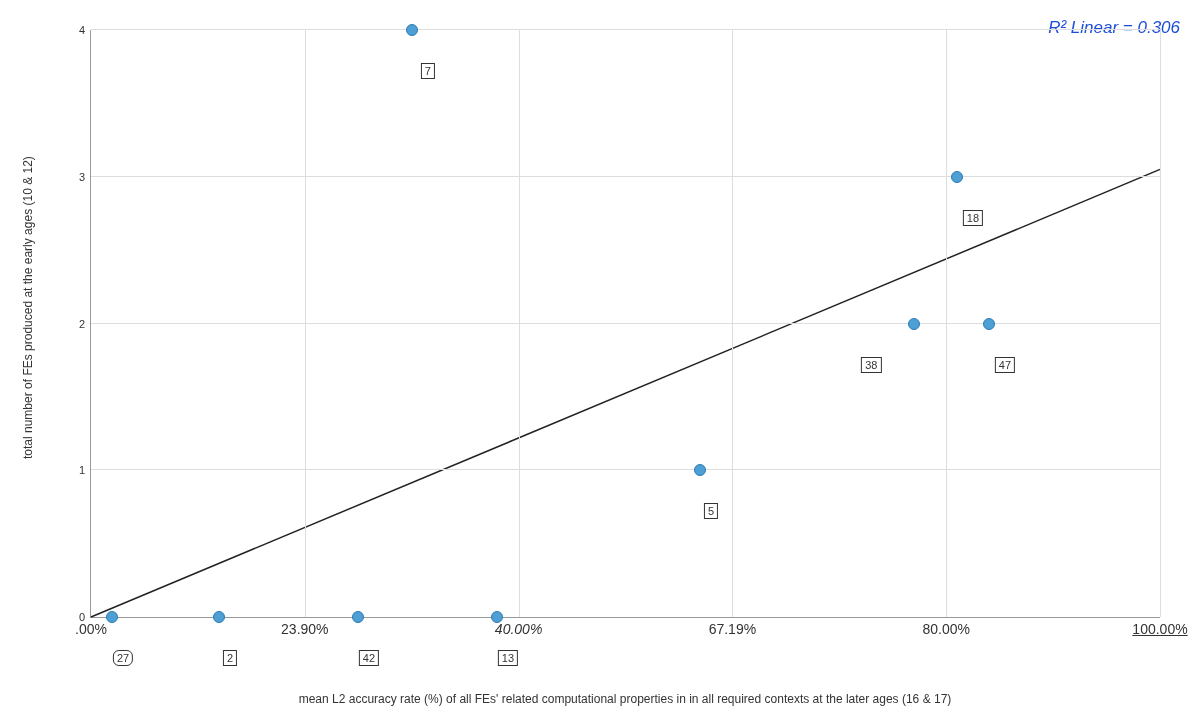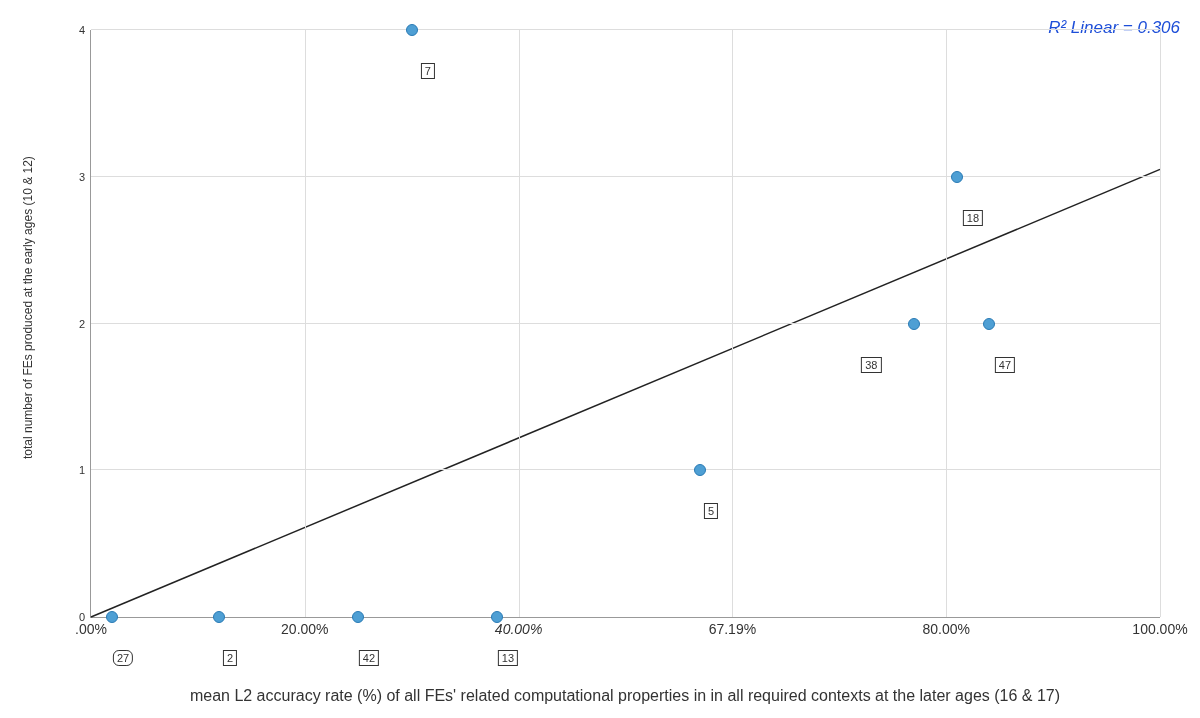--- a/index.html
+++ b/index.html
@@ -36,21 +36,21 @@
       text-align: center;
       width: 200px;
       margin-left: -80px;
     }
     .x-axis-label {
       position: absolute;
       bottom: 10px;
       left: 90px;
       right: 40px;
       text-align: center;
-      font-size: 16px;
+      font-size: 12px;
       color: #333;
       line-height: 1.5;
       margin-top: 12px;
     }
     .plot-area {
       position: absolute;
       top: 30px;
       left: 90px;
       right: 40px;
       bottom: 100px;
@@ -140,29 +140,29 @@
       <div class="grid-h" style="bottom: 25%;"></div>
       <div class="y-tick" style="bottom: 25%;">1</div>
       <div class="grid-h" style="bottom: 50%;"></div>
       <div class="y-tick" style="bottom: 50%;">2</div>
       <div class="grid-h" style="bottom: 75%;"></div>
       <div class="y-tick" style="bottom: 75%;">3</div>
       <div class="grid-h" style="bottom: 100%;"></div>
       <div class="y-tick" style="bottom: 100%;">4</div>
       <div class="x-tick" style="left: 0%;">.00%</div>
       <div class="grid-v" style="left: 20%;"></div>
-      <div class="x-tick" style="left: 20%;">20.00%</div>
+      <div class="x-tick" style="left: 20%;">23.90%</div>
       <div class="grid-v" style="left: 40%;"></div>
       <div class="x-tick" style="left: 40%; font-style: italic;">40.00%</div>
       <div class="grid-v" style="left: 60%;"></div>
       <div class="x-tick" style="left: 60%;">67.19%</div>
       <div class="grid-v" style="left: 80%;"></div>
       <div class="x-tick" style="left: 80%;">80.00%</div>
       <div class="grid-v" style="left: 100%;"></div>
-      <div class="x-tick" style="left: 100%;">100.00%</div>
+      <div class="x-tick" style="left: 100%; text-decoration: underline;">100.00%</div>
       <div class="data-point" style="left: 2%; bottom: 0%;"></div>
       <div class="point-label" style="left: 3%; bottom: -7%; transform: translate(-50%, 50%); border-radius: 6px;">27</div>
       <div class="data-point" style="left: 12%; bottom: 0%;"></div>
       <div class="point-label" style="left: 13%; bottom: -7%; transform: translate(-50%, 50%);">2</div>
       <div class="data-point" style="left: 25%; bottom: 0%;"></div>
       <div class="point-label" style="left: 26%; bottom: -7%; transform: translate(-50%, 50%);">42</div>
       <div class="data-point" style="left: 38%; bottom: 0%;"></div>
       <div class="point-label" style="left: 39%; bottom: -7%; transform: translate(-50%, 50%); text-align: right;">13</div>
       <div class="data-point" style="left: 30%; bottom: 100%;"></div>
       <div class="point-label" style="left: 31.5%; bottom: 93%; transform: translate(-50%, 50%);">7</div>

